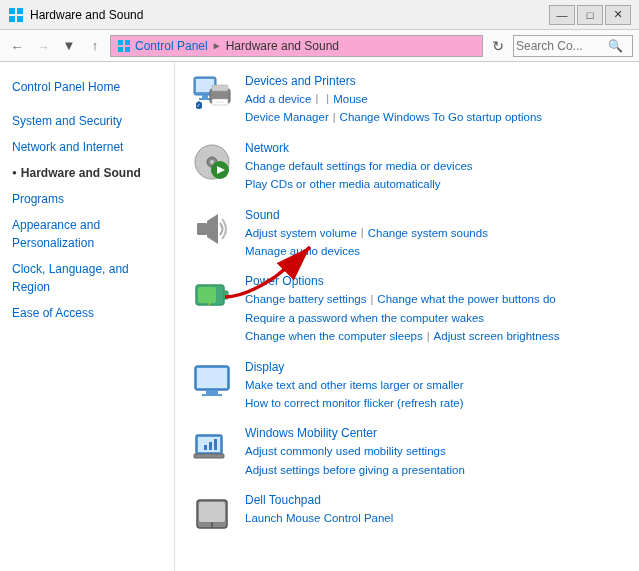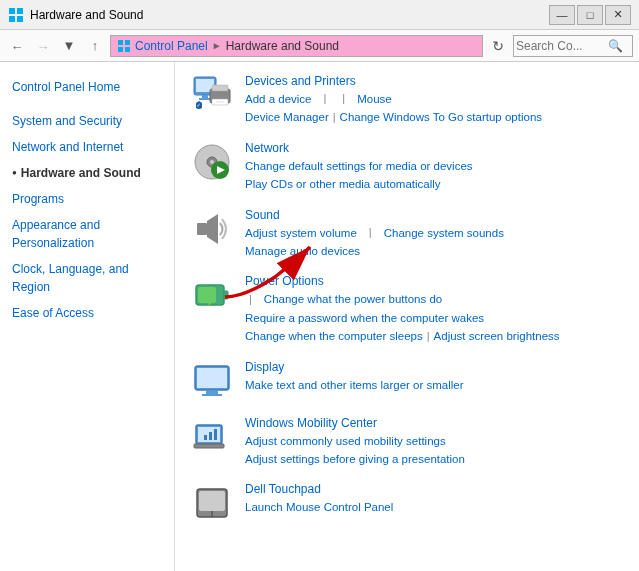--- a/index.html
+++ b/index.html
@@ -168,21 +168,21 @@
       color: #0066cc;
       font-size: 12px;
       font-weight: normal;
       cursor: pointer;
       display: inline;
     }
     .section-links {
       display: flex;
       flex-wrap: wrap;
       align-items: center;
-      gap: 8px;
+      gap: 0;
       margin-top: 2px;
       line-height: 1.6;
     }
     .section-link {
       color: #0066cc;
       font-size: 11.5px;
       cursor: pointer;
     }
     .sep {
       color: #888;
@@ -366,20 +366,21 @@
           <rect x="32" y="16" width="4" height="8" rx="1" fill="#4a7" stroke="#396" stroke-width="1"></rect>
 
           <polygon points="20,13 14,22 19,22 17,30 24,20 19,20" fill="#ff0" stroke="#cc0" stroke-width="0.5"></polygon>
 
           <rect x="6" y="12" width="18" height="16" rx="2" fill="#6c6"></rect>
         </svg>
       </div>
       <div class="section-content">
         <div><span class="section-title">Power Options</span></div>
         <div class="section-links">
+          <span class="section-link">Change battery settings</span>
           <span class="sep">|</span>
           <span class="section-link">Change what the power buttons do</span>
         </div>
         <div class="section-links-row2">
           <span class="section-link">Require a password when the computer wakes</span>
         </div>
         <div class="section-links-row2">
           <span class="section-link">Change when the computer sleeps</span>
           <span class="sep">|</span>
           <span class="section-link">Adjust screen brightness</span>
@@ -394,20 +395,23 @@
           <rect x="5" y="7" width="30" height="20" fill="#d0e8ff"></rect>
           <rect x="14" y="29" width="12" height="4" fill="#5b9bd5"></rect>
           <rect x="10" y="33" width="20" height="2" fill="#5b9bd5"></rect>
         </svg>
       </div>
       <div class="section-content">
         <div><span class="section-title">Display</span></div>
         <div class="section-links">
           <span class="section-link">Make text and other items larger or smaller</span>
         </div>
+        <div class="section-links-row2">
+          <span class="section-link">How to correct monitor flicker (refresh rate)</span>
+        </div>
       </div>
     </div>
 
     <div class="section-item">
       <div class="section-icon">
         <svg width="40" height="40" viewBox="0 0 40 40" xmlns="http://www.w3.org/2000/svg">
 
           <rect x="4" y="8" width="26" height="19" rx="2" fill="#5b9bd5" stroke="#3a7abf" stroke-width="1.5"></rect>
           <rect x="6" y="10" width="22" height="15" fill="#d0e8ff"></rect>
           <rect x="2" y="27" width="30" height="4" rx="1" fill="#888" stroke="#666" stroke-width="1"></rect>

